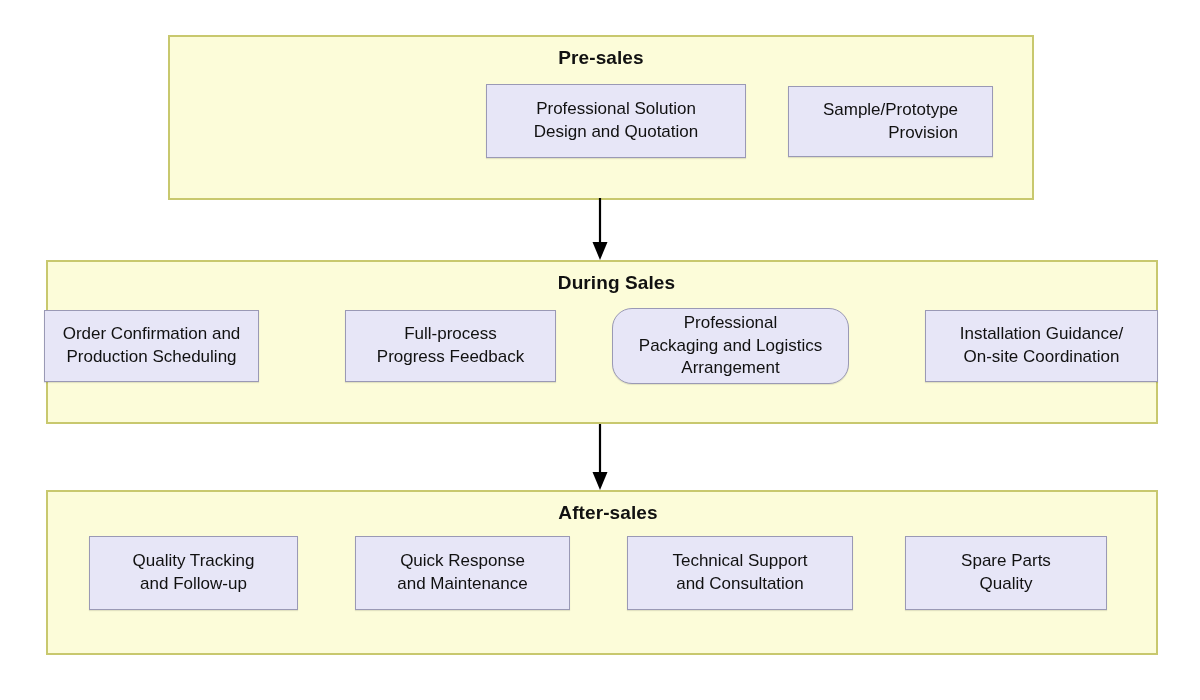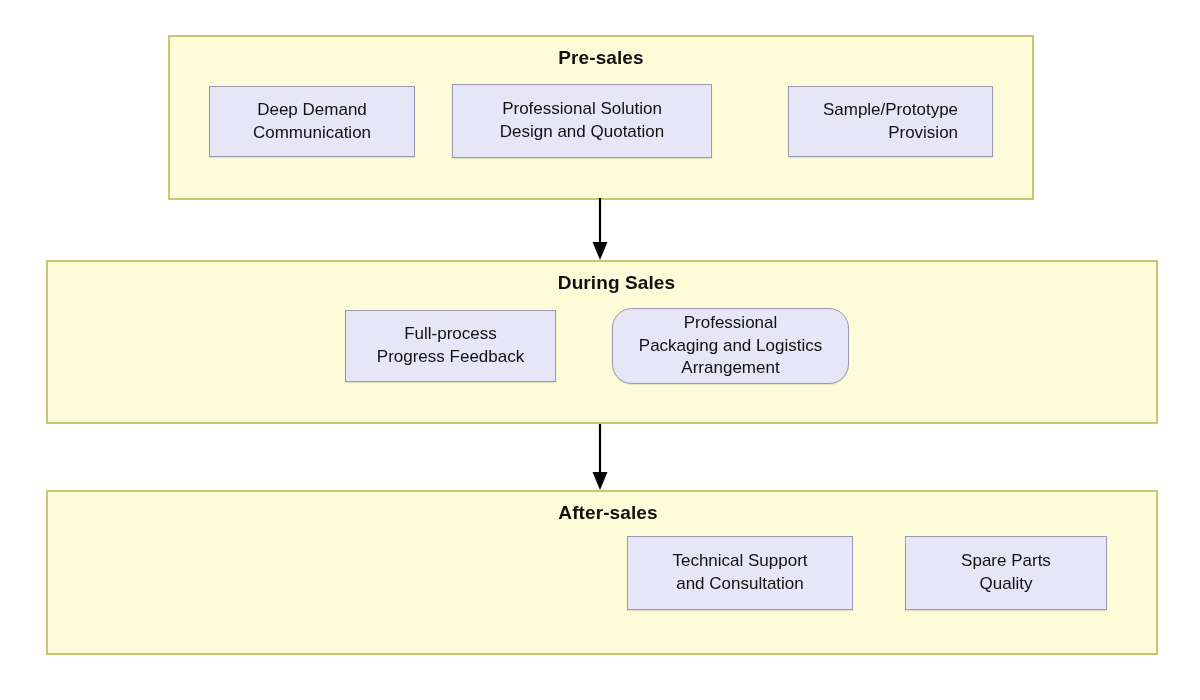--- a/index.html
+++ b/index.html
@@ -58,21 +58,21 @@
   }
   .item-box .label {
     display: block;
     white-space: pre-line;
   }
 
   
   #stage-presales   { left: 168px; top: 35px;  width: 866px; height: 165px; }
   #stage-presales .stage-title { top: 11px; }
   #presales-item-0 { left: 209px; top: 86px; width: 206px; height: 71px; }
-  #presales-item-1 { left: 452px; top: 84px; width: 260px; height: 74px; }
+  #presales-item-1 { left: 486px; top: 84px; width: 260px; height: 74px; }
   #presales-item-2 { left: 788px; top: 86px; width: 205px; height: 71px; text-align: right; }
 
   
   #arrow-1 { position: absolute; left: 584px; top: 198px; width: 32px; height: 62px; }
   #arrow-2 { position: absolute; left: 584px; top: 424px; width: 32px; height: 66px; }
 
   
   #stage-during    { left: 46px; top: 260px; width: 1112px; height: 164px; }
   #stage-during .stage-title { top: 11px; margin-left: 29px; }
   #during-item-0 { left: 44px;  top: 310px; width: 215px; height: 72px; }
@@ -89,58 +89,70 @@
   #after-item-3 { left: 905px; top: 536px; width: 202px; height: 74px; }
 </style>
 </head>
 <body>
 
 <div id="flowchart">
 
   <div class="stage" id="stage-presales">
     <div class="stage-title">Pre-sales</div>
   </div>
-  <div class="item-box" id="presales-item-0">
-    <span class="label">Deep Demand
-Communication</span>
-  </div>
   <div class="item-box" id="presales-item-1">
     <span class="label">Professional Solution
 Design and Quotation</span>
   </div>
   <div class="item-box" id="presales-item-2">
     <span class="label">Sample/Prototype
 Provision</span>
   </div>
 
   <svg id="arrow-1" viewBox="0 0 32 62">
     <line x1="16" y1="0" x2="16" y2="48" stroke="#000000" stroke-width="2.2"></line>
     <polygon points="16,62 8.5,44 23.5,44" fill="#000000"></polygon>
   </svg>
 
   <div class="stage" id="stage-during">
     <div class="stage-title">During Sales</div>
   </div>
+  <div class="item-box" id="during-item-0">
+    <span class="label">Order Confirmation and
+Production Scheduling</span>
+  </div>
   <div class="item-box" id="during-item-1">
     <span class="label">Full-process
 Progress Feedback</span>
   </div>
   <div class="item-box" id="during-item-2">
     <span class="label">Professional
 Packaging and Logistics
 Arrangement</span>
   </div>
+  <div class="item-box" id="during-item-3">
+    <span class="label">Installation Guidance/
+On-site Coordination</span>
+  </div>
 
   <svg id="arrow-2" viewBox="0 0 32 66">
     <line x1="16" y1="0" x2="16" y2="52" stroke="#000000" stroke-width="2.2"></line>
     <polygon points="16,66 8.5,48 23.5,48" fill="#000000"></polygon>
   </svg>
 
   <div class="stage" id="stage-after">
     <div class="stage-title">After-sales</div>
+  </div>
+  <div class="item-box" id="after-item-0">
+    <span class="label">Quality Tracking
+and Follow-up</span>
+  </div>
+  <div class="item-box" id="after-item-1">
+    <span class="label">Quick Response
+and Maintenance</span>
   </div>
   <div class="item-box" id="after-item-2">
     <span class="label">Technical Support
 and Consultation</span>
   </div>
   <div class="item-box" id="after-item-3">
     <span class="label">Spare Parts
 Quality</span>
   </div>
 

